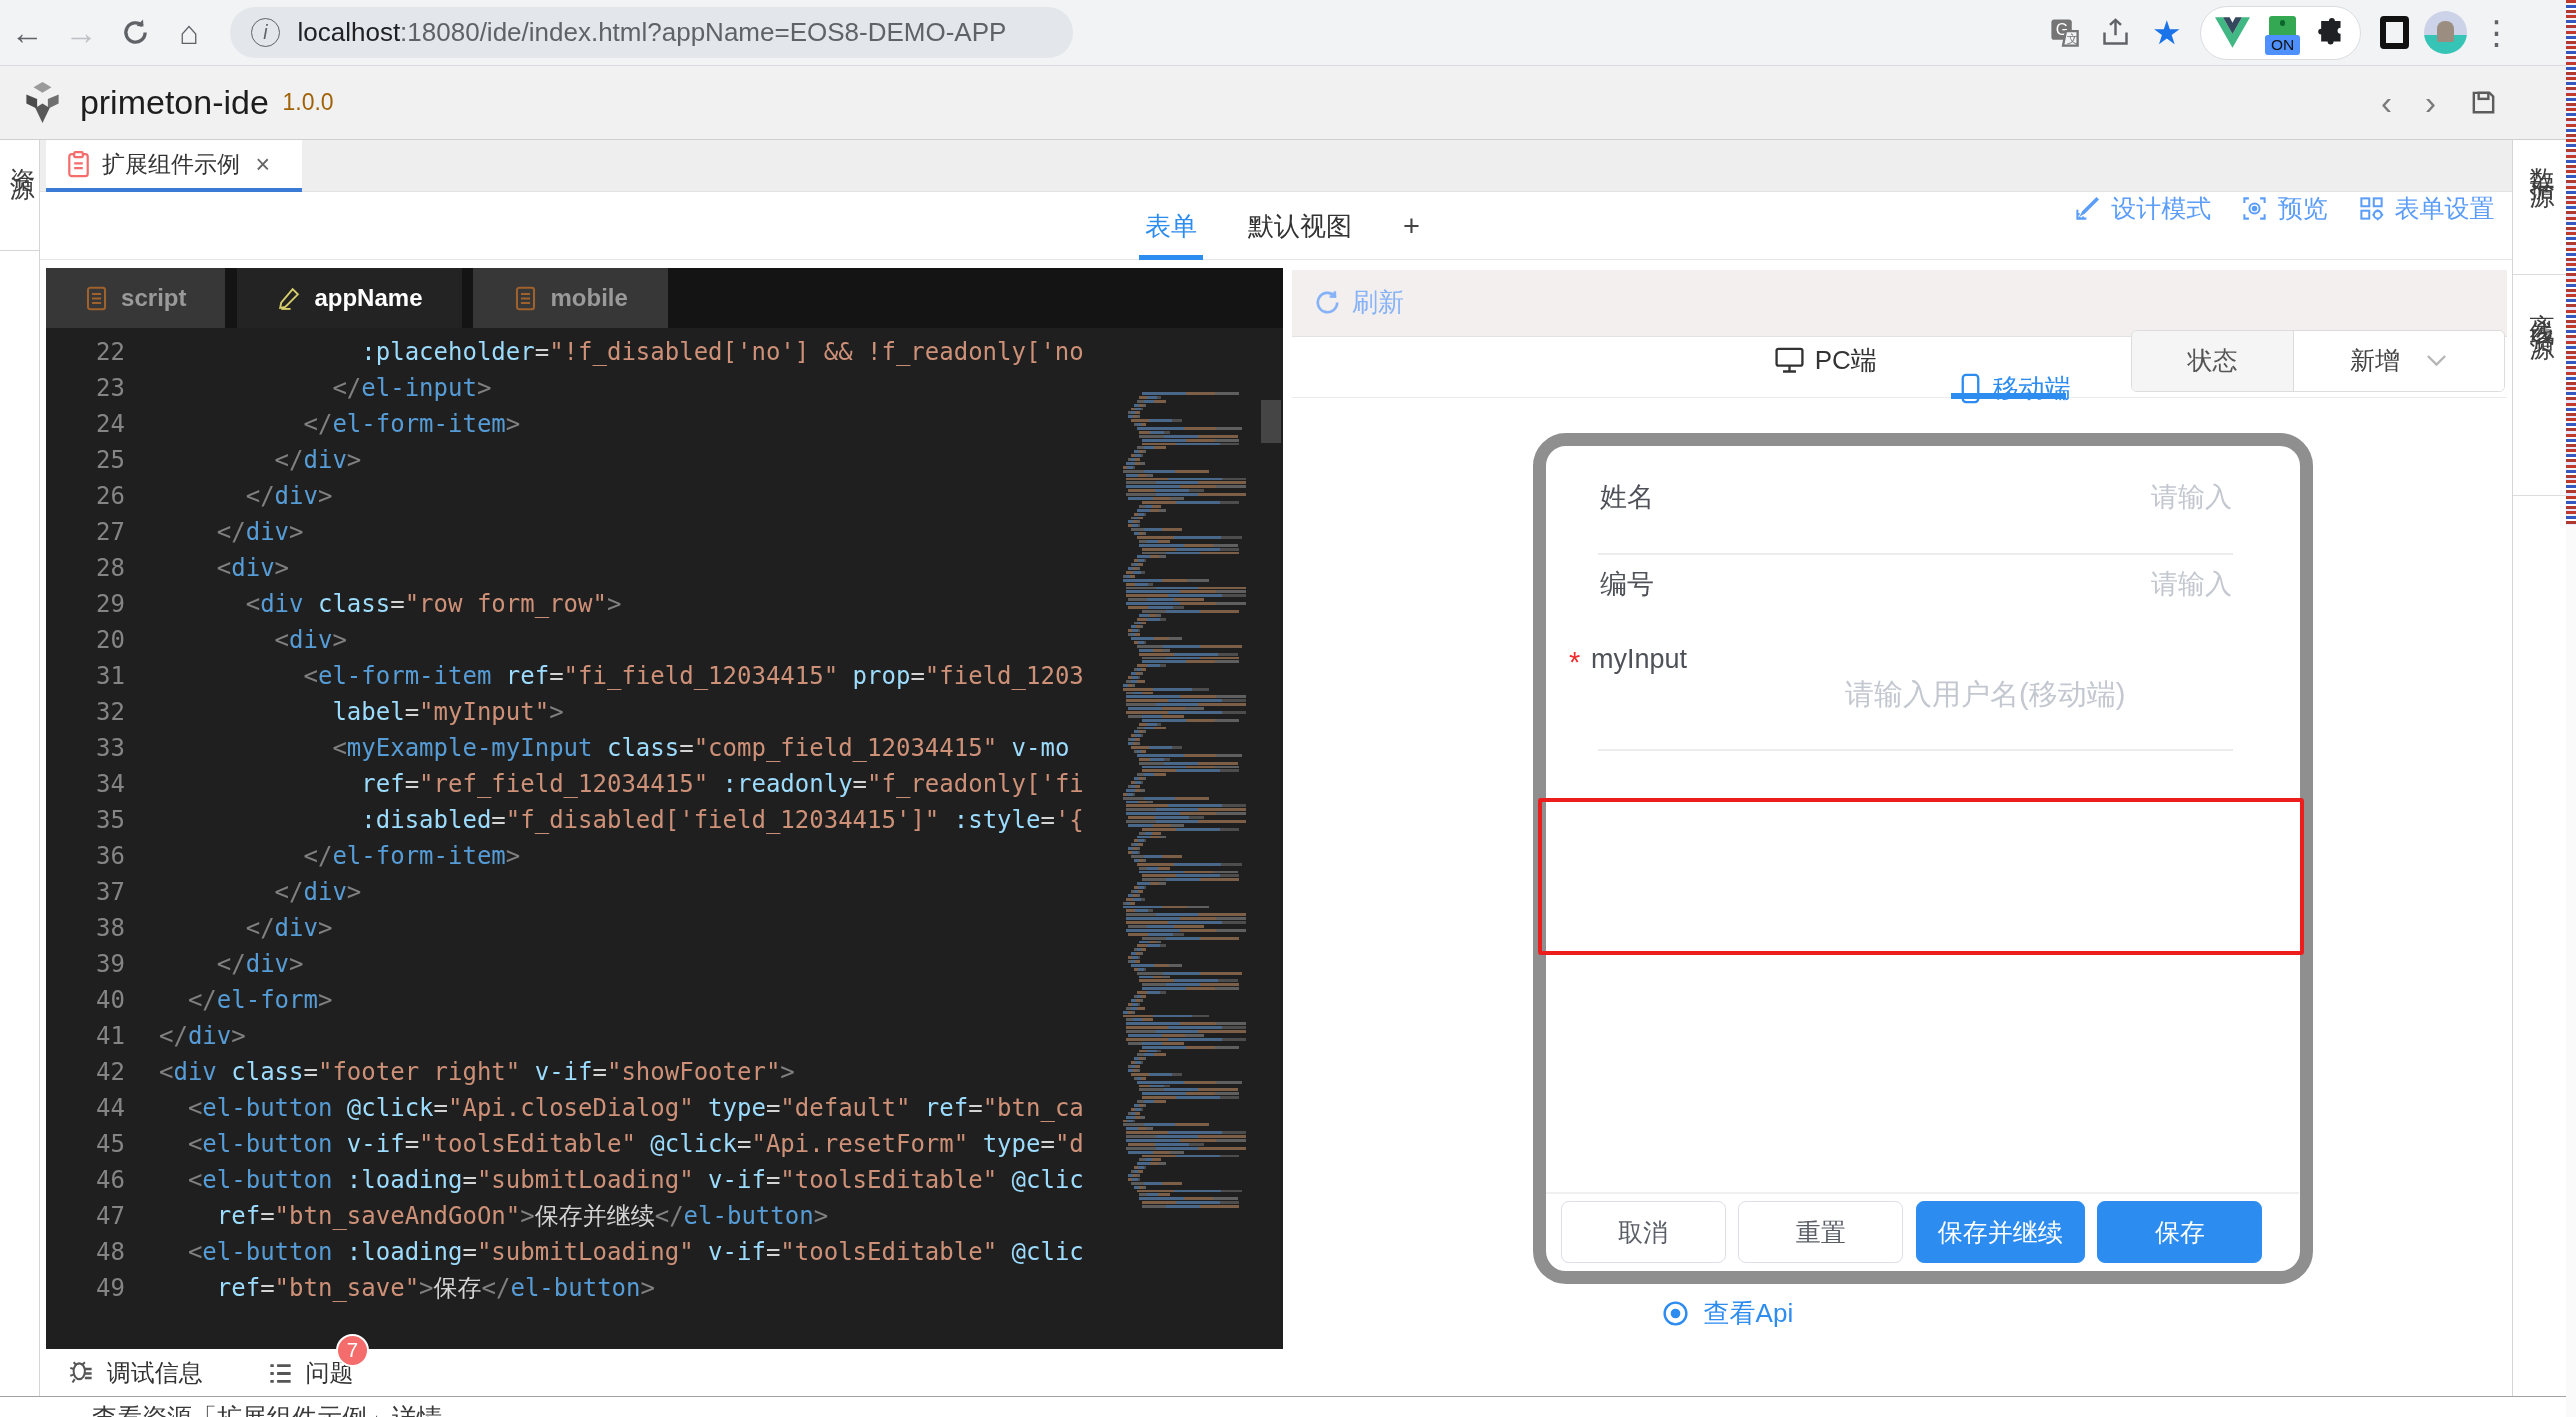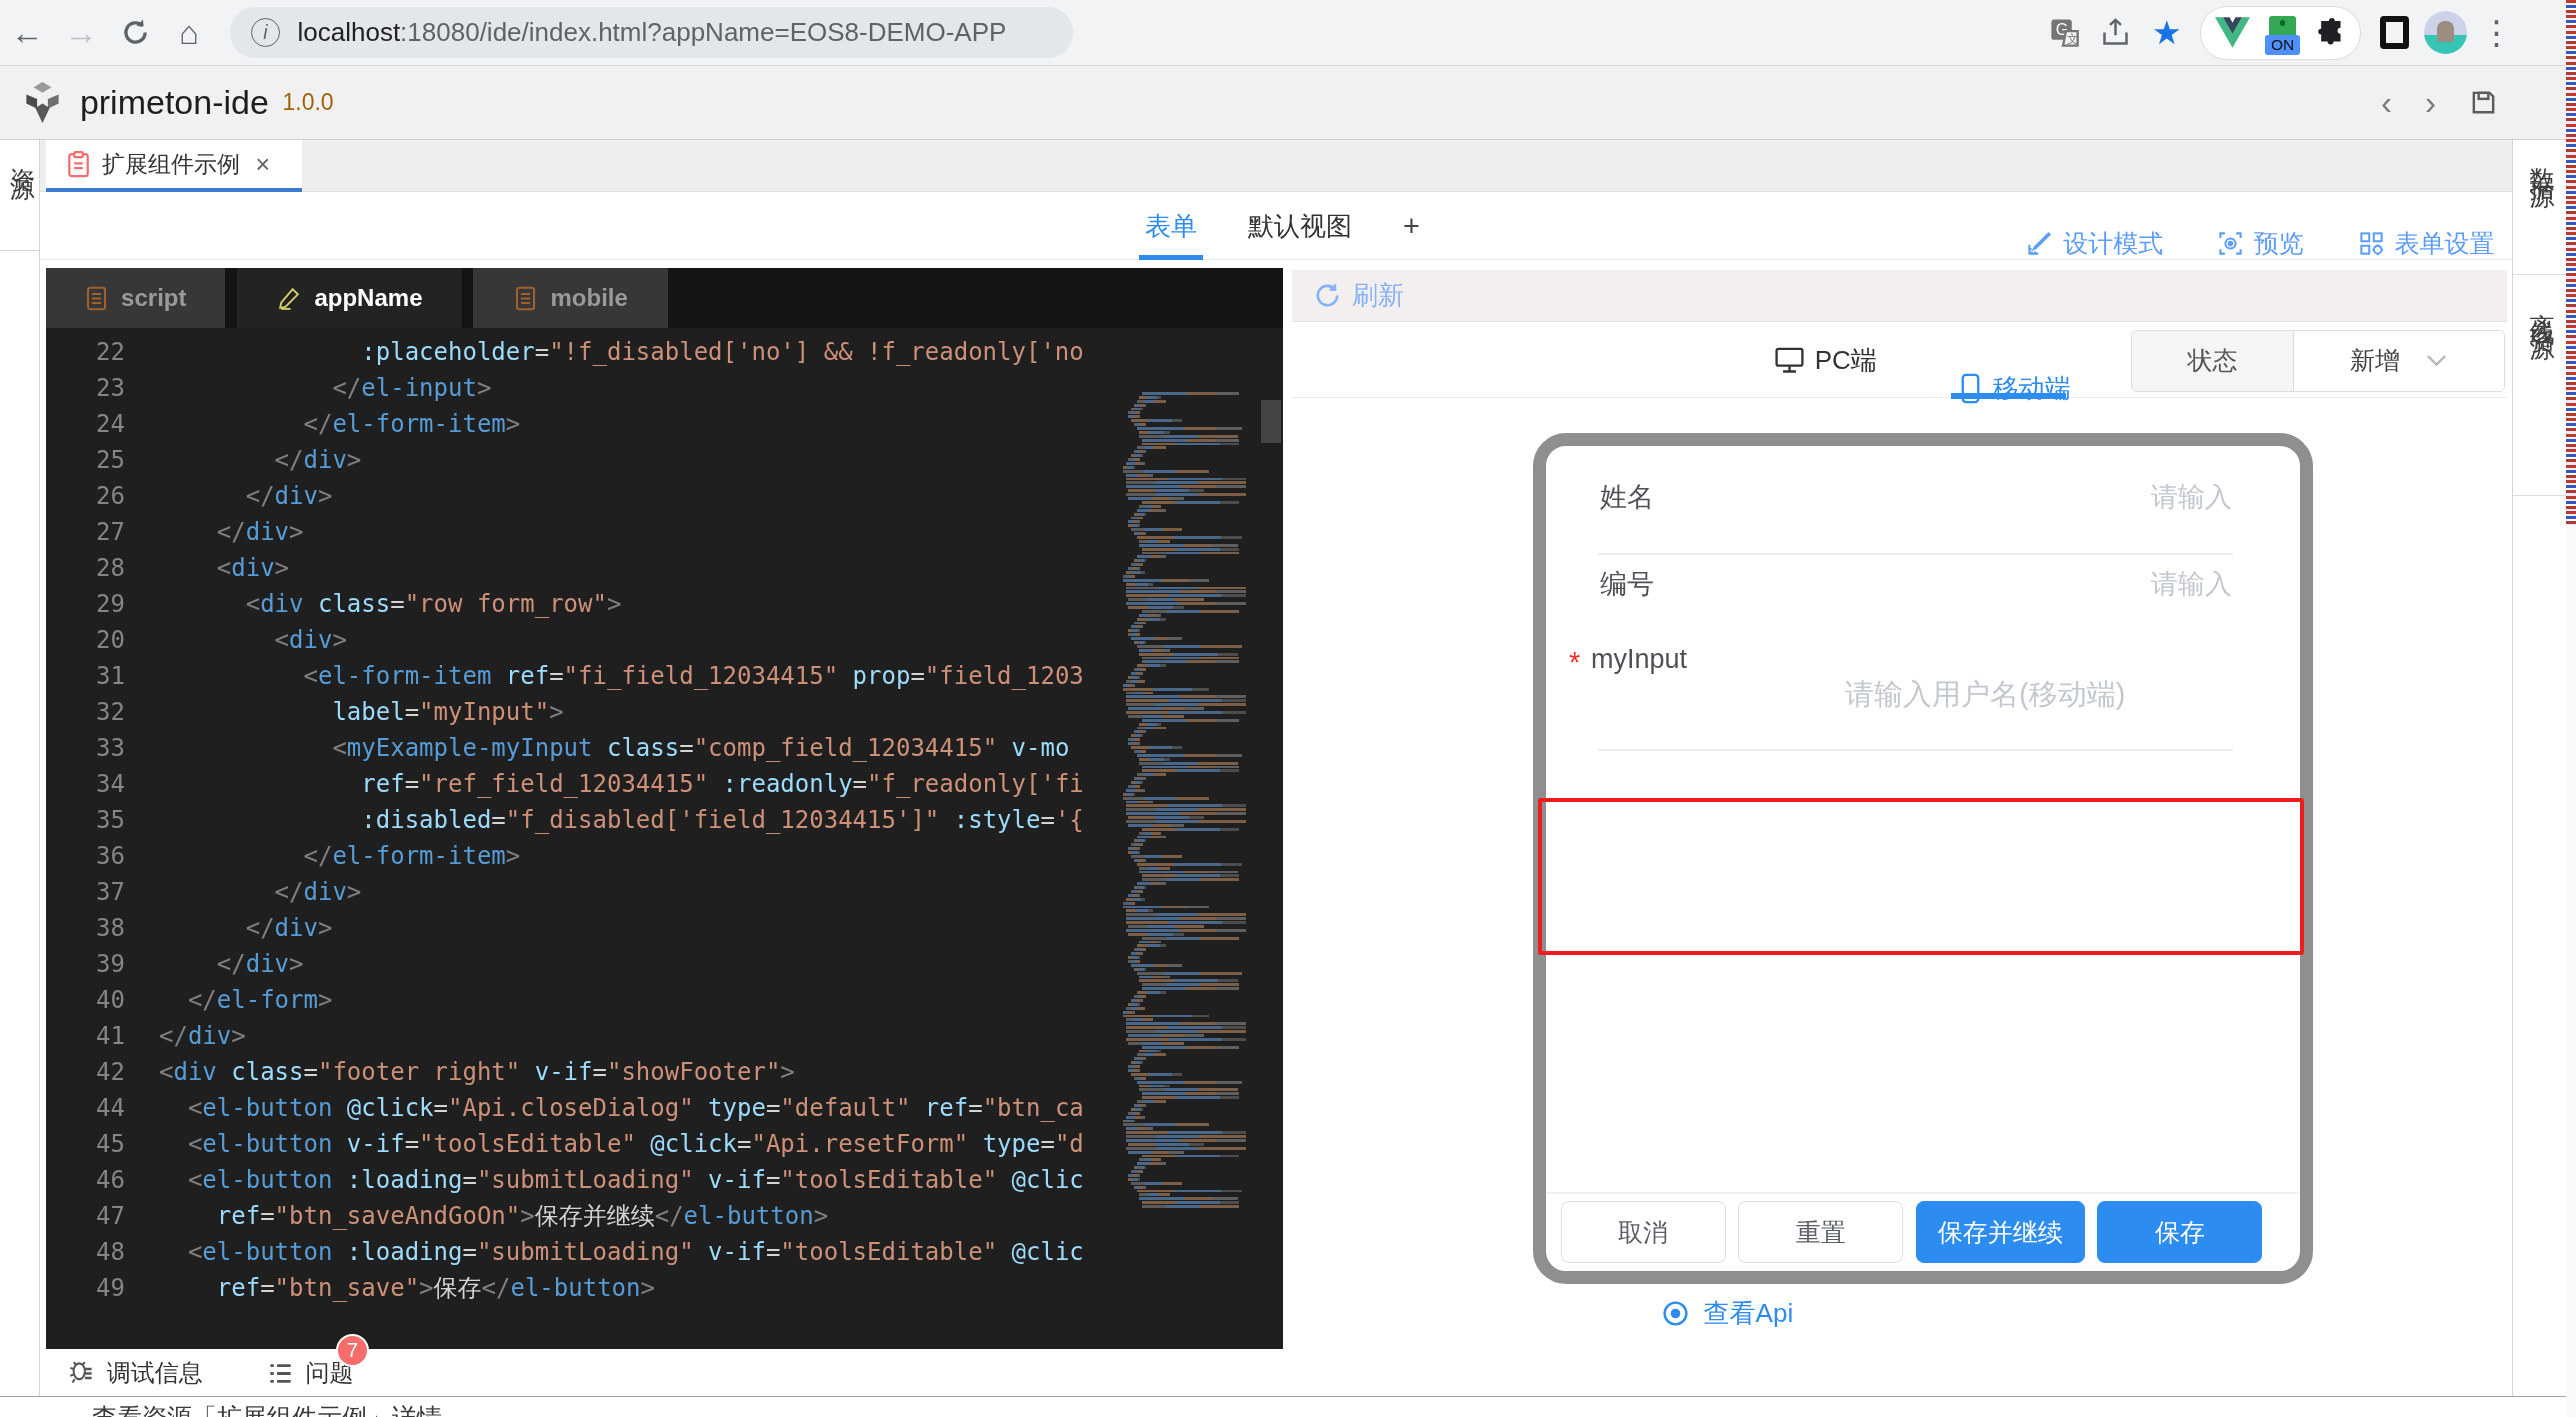--- a/index.html
+++ b/index.html
@@ -71,21 +71,21 @@
   #doc-tab-close { margin-left:15.5px; font-size:25px; color:#666; }
   .doc-glyph { margin-left:21.4px; }
 
   
   #view-row { left:40px; top:192px; width:2472px; height:68px; background:#fff; border-bottom:1px solid #e6e6e6; }
   #view-tabs { position:absolute; left:1105px; top:0; height:68px; display:flex; align-items:center; gap:51px; }
   .vtab { font-size:26px; color:#333; position:relative; height:68px; display:flex; align-items:center; }
   .vtab.active { color:#2d8cf0; }
   .vtab.active:after { content:""; position:absolute; left:-5.8px; right:-5.8px; bottom:0; height:4.9px; background:#2d8cf0; }
   .vtab.plus { font-size:29px; color:#444; }
-  #view-actions { position:absolute; right:17.5px; top:0; height:68px; display:flex; align-items:flex-end; gap:54px; }
+  #view-actions { position:absolute; right:17.5px; top:0; height:68px; display:flex; align-items:flex-start; gap:30px; }
   .action-link { display:flex; align-items:center; gap:9.7px; font-size:25px; color:#5b9df9; }
 
   
   #editor { left:46px; top:268px; width:1237px; height:1081px; background:#1f1f1f; overflow:hidden; }
   #editor-tabs { height:60px; background:#141414; display:flex; gap:11.7px; }
   .etab { height:60px; display:flex; align-items:center; justify-content:center; gap:13.6px;
     background:#373737; color:#9a9a9a; font-size:24px; font-weight:bold; }
   .etab.t0 { width:179px; }
   .etab.t1 { width:225px; }
   .etab.t2 { width:195px; }
@@ -99,21 +99,21 @@
   .c-pun { color:#808080; } .c-def { color:#d4d4d4; }
   #minimap { position:absolute; left:1077px; top:64px; width:133px; }
   .mmrow { height:2.9px; margin-bottom:1px; opacity:.85; }
   .mm0 { background:linear-gradient(90deg,#51749c 0 45%,#8d6a4e 45% 75%,#6a6a6a 75% 100%); }
   .mm1 { background:linear-gradient(90deg,#8d6a4e 0 35%,#51749c 35% 80%,#555 80% 100%); }
   .mm2 { background:linear-gradient(90deg,#666 0 25%,#51749c 25% 60%,#8d6a4e 60% 100%); }
   #mm-slider { position:absolute; left:1215px; top:72px; width:20.4px; height:43px; background:#5a5a5a; opacity:.65; }
 
   
   #panel { left:1292px; top:260px; width:1215px; height:1088px; background:#fff; }
-  #refresh-bar { position:absolute; left:0; top:9.7px; width:1215px; height:52px; background:#f2efee;
+  #refresh-bar { position:absolute; left:0; top:9.7px; width:1215px; height:67px; background:#f2efee;
     border-bottom:1px solid #e5e1e0; display:flex; align-items:center; }
   #refresh-btn { margin-left:21.4px; display:flex; align-items:center; gap:9.7px; font-size:26px; color:#86b2f8; }
   #device-row { position:absolute; left:0; top:62px; width:1215px; height:76px; border-bottom:1px solid #ebebeb; }
   .device-tab { position:absolute; top:0; height:76px; display:flex; align-items:center; gap:9.7px; font-size:26px; color:#333; }
   #device-pc { left:482px; }
   #device-mobile { left:666px; color:#2d8cf0;margin-top:28px; }
   #device-underline { position:absolute; left:659px; bottom:-1.9px; width:115px; height:5.8px; background:#2d8cf0; }
   #state-group { position:absolute; left:839px; top:7.8px; width:374px; height:62px; border:1px solid #dcdcdc;
     border-radius:5.8px; display:flex; overflow:hidden; }
   #state-label { width:162px; background:#f5f5f5; border-right:1px solid #dcdcdc; display:flex;

